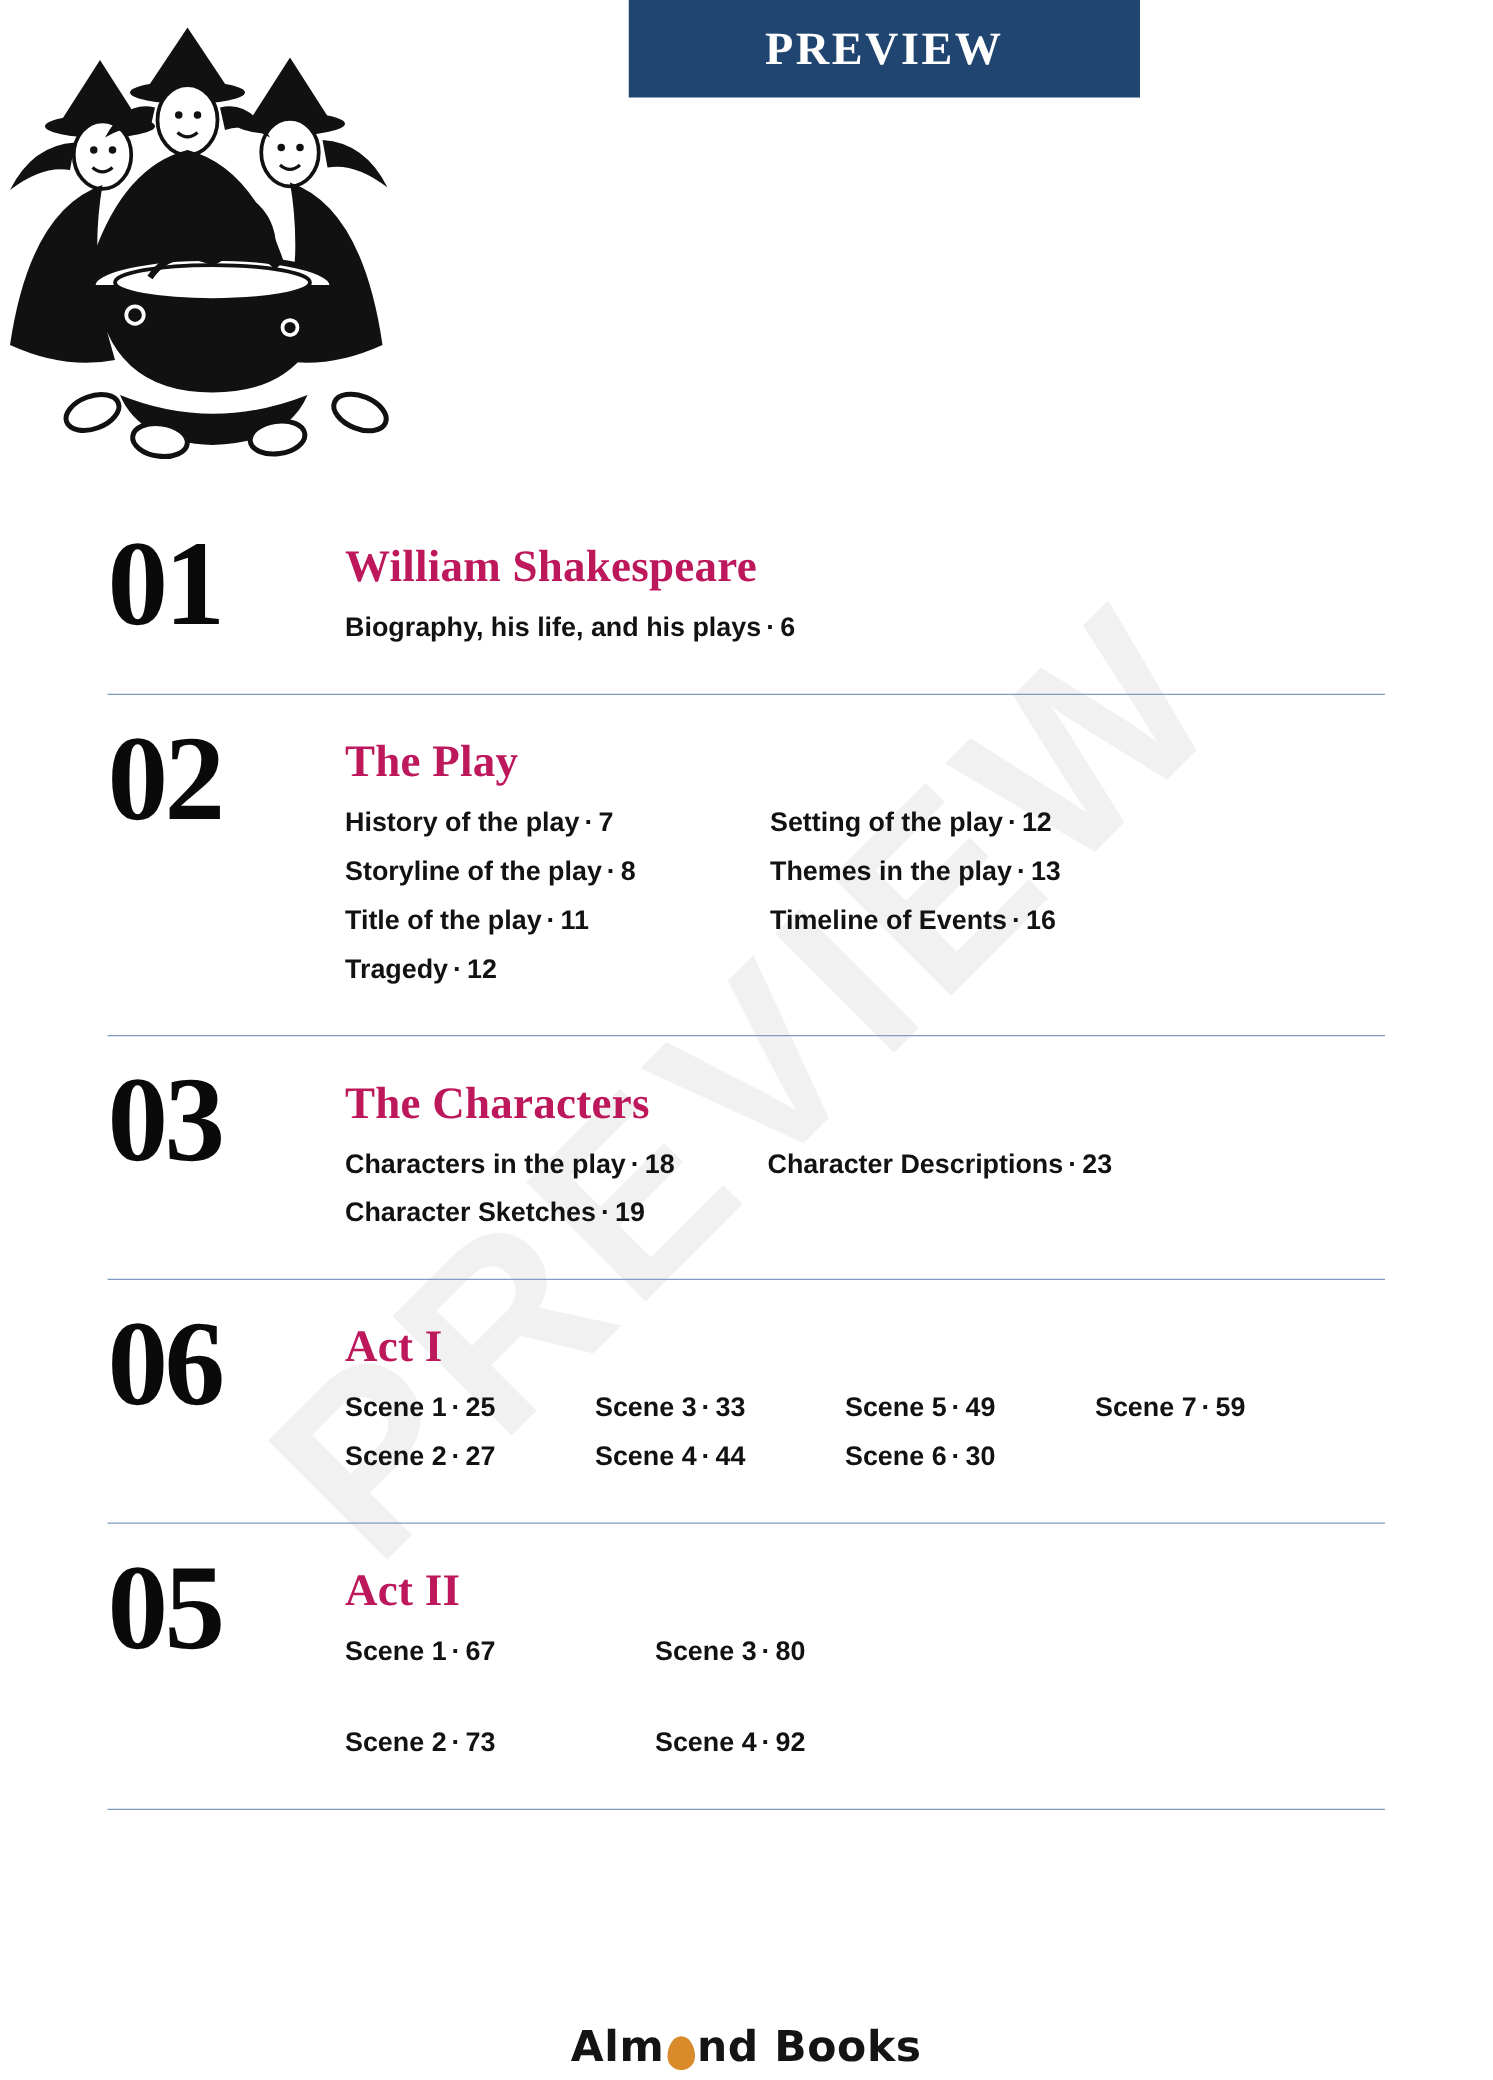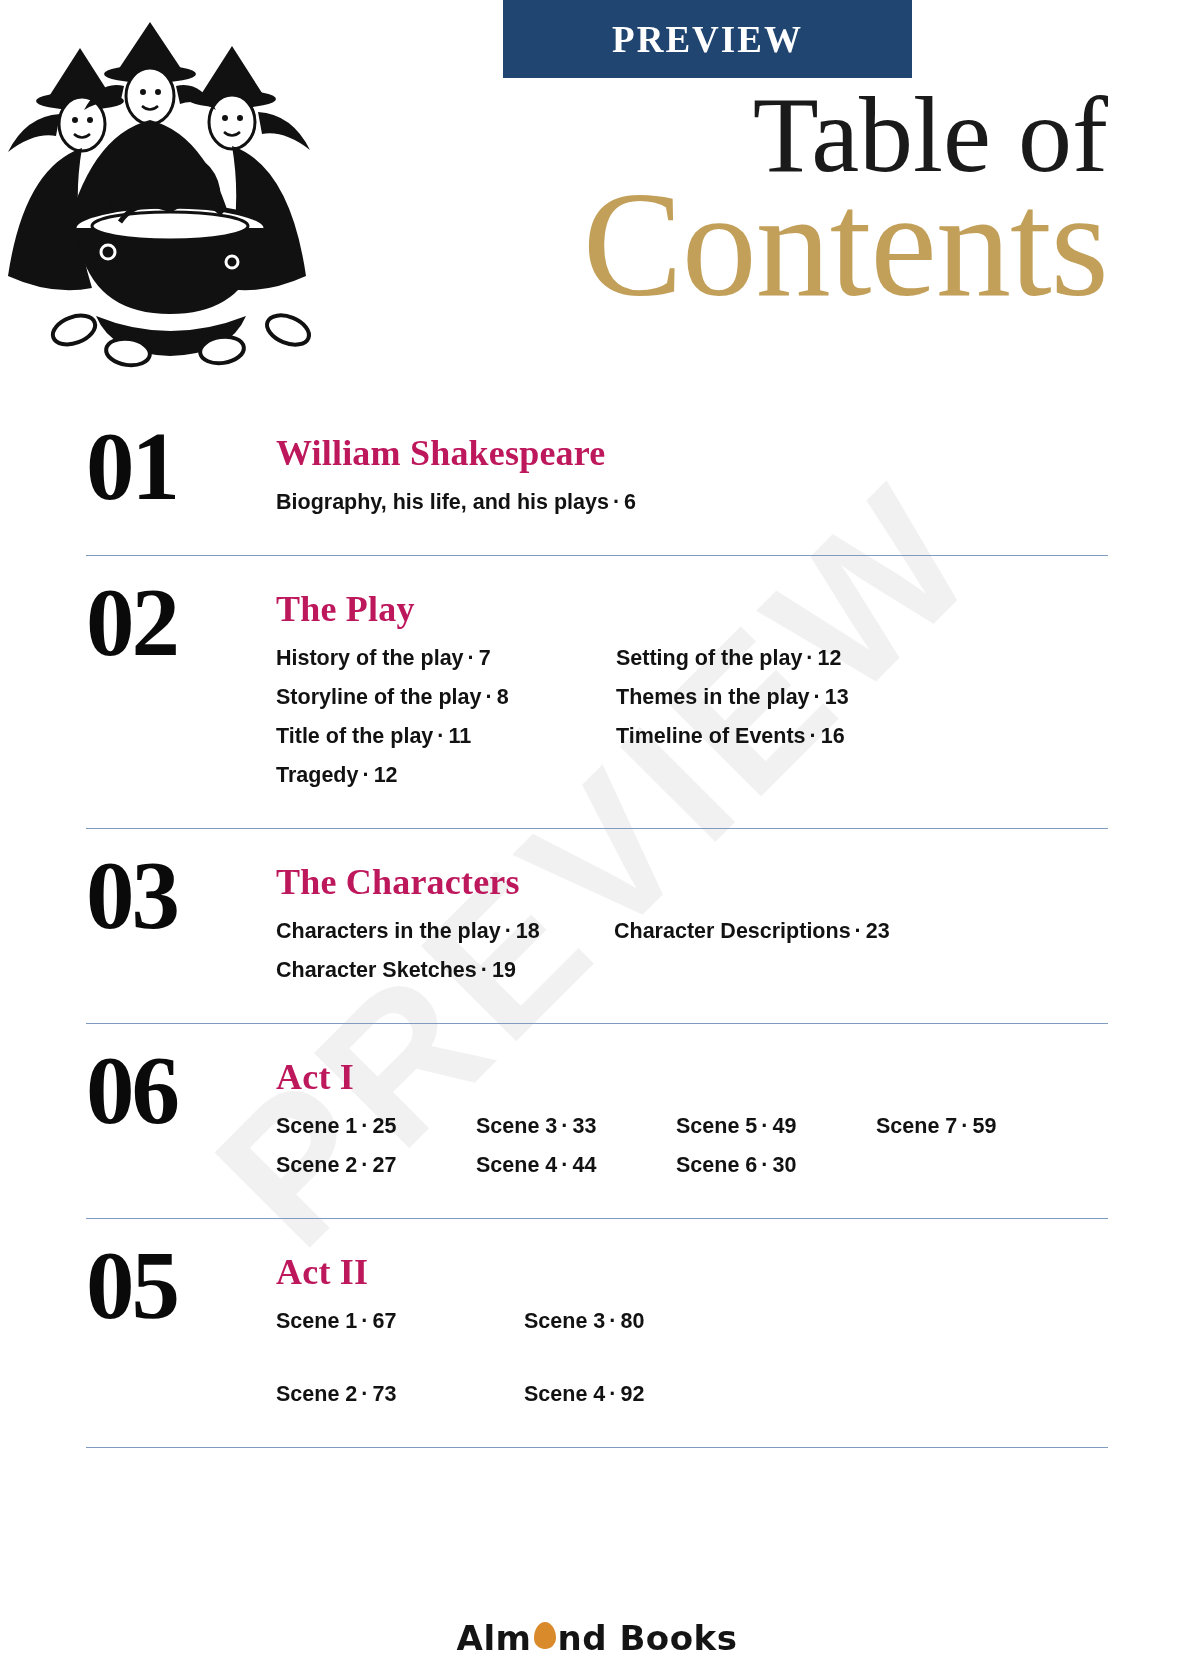--- a/index.html
+++ b/index.html
@@ -154,20 +154,21 @@
   .footer {
     position: absolute;
     left: 0;
     right: 0;
     bottom: 6px;
     text-align: center;
     z-index: 11;
   }
   .logo {
     display: inline-flex;
+    align-items: center;
     justify-content: center;
     font-family: "DejaVu Sans", sans-serif;
     font-weight: 700;
     font-size: 34px;
     letter-spacing: 0.5px;
     color: #141414;
     margin-top: 44px;
   }
   .logo .almond-o {
     display: inline-block;
@@ -233,24 +234,20 @@
     <ellipse cx="288" cy="330" rx="22" ry="13" fill="#fff" stroke="#111" stroke-width="4" transform="rotate(22 288 330)"></ellipse>
 
     <circle cx="108" cy="252" r="7" fill="none" stroke="#fff" stroke-width="3"></circle>
     <circle cx="232" cy="262" r="6" fill="none" stroke="#fff" stroke-width="3"></circle>
   </svg>
 
   <div class="title-banner">
     <span>PREVIEW</span>
   </div>
 
-  <div class="toc-title">
-    <span class="line1">Table of</span>
-    <span class="line2">Contents</span>
-  </div>
 </div>
 
 <div class="toc">
 
   <div class="entry">
     <div class="num">01</div>
     <div class="entry-body">
       <div class="entry-title">William Shakespeare</div>
       <div class="sub-grid cols-1">
         <div class="sub">

